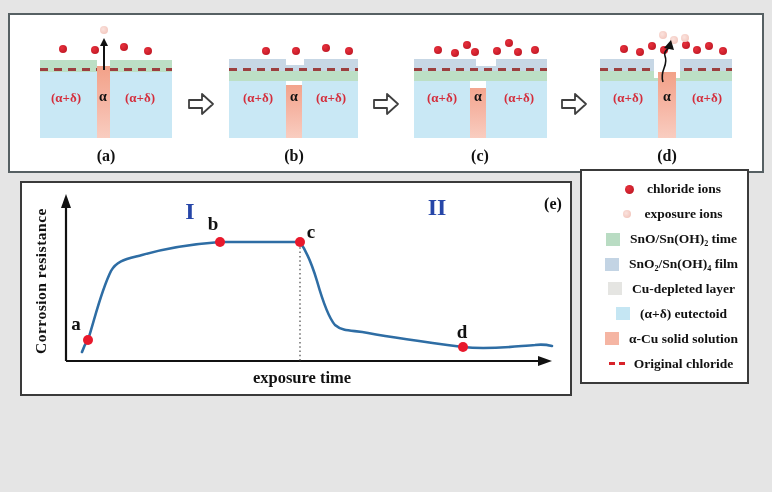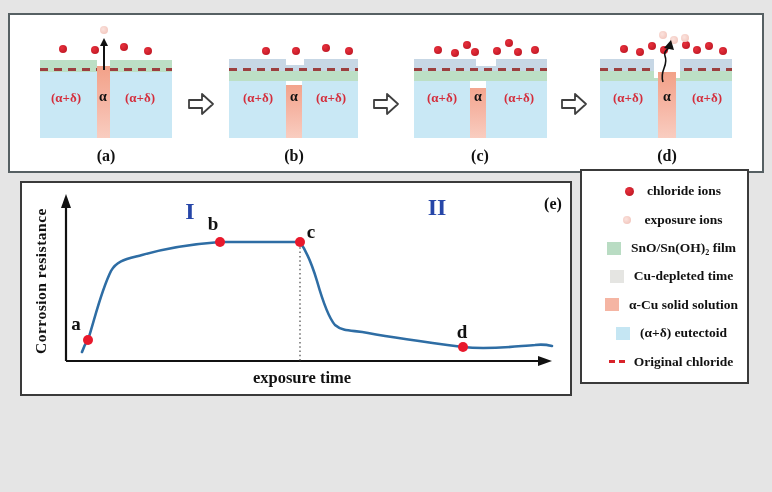--- a/index.html
+++ b/index.html
@@ -193,34 +193,38 @@
     <div class="legend-row">
       <span class="marker" data-marker="chloride-dot"></span>
       <span class="legend-label">chloride ions</span>
     </div>
     <div class="legend-row">
       <span class="marker" data-marker="cuprous-dot"></span>
       <span class="legend-label">exposure ions</span>
     </div>
     <div class="legend-row">
       <span class="marker" data-marker="sno-film"></span>
-      <span class="legend-label">SnO/Sn(OH)₂  film</span>
+      <span class="legend-label">SnO/Sn(OH)₂  time</span>
+    </div>
+    <div class="legend-row">
+      <span class="marker" data-marker="sno2-film"></span>
+      <span class="legend-label">SnO₂/Sn(OH)₄ film</span>
     </div>
     <div class="legend-row">
       <span class="marker" data-marker="cu-depleted"></span>
-      <span class="legend-label">Cu-depleted time</span>
+      <span class="legend-label">Cu-depleted layer</span>
+    </div>
+    <div class="legend-row">
+      <span class="marker" data-marker="eutectoid"></span>
+      <span class="legend-label">(α+δ) eutectoid</span>
     </div>
     <div class="legend-row">
       <span class="marker" data-marker="alpha-cu"></span>
       <span class="legend-label">α-Cu solid solution</span>
     </div>
     <div class="legend-row">
-      <span class="marker" data-marker="eutectoid"></span>
-      <span class="legend-label">(α+δ) eutectoid</span>
-    </div>
-    <div class="legend-row">
       <span class="marker" data-marker="original-surface"></span>
       <span class="legend-label">Original chloride</span>
     </div>
   </div>
 
 
 </div>
 
 </body></html>

